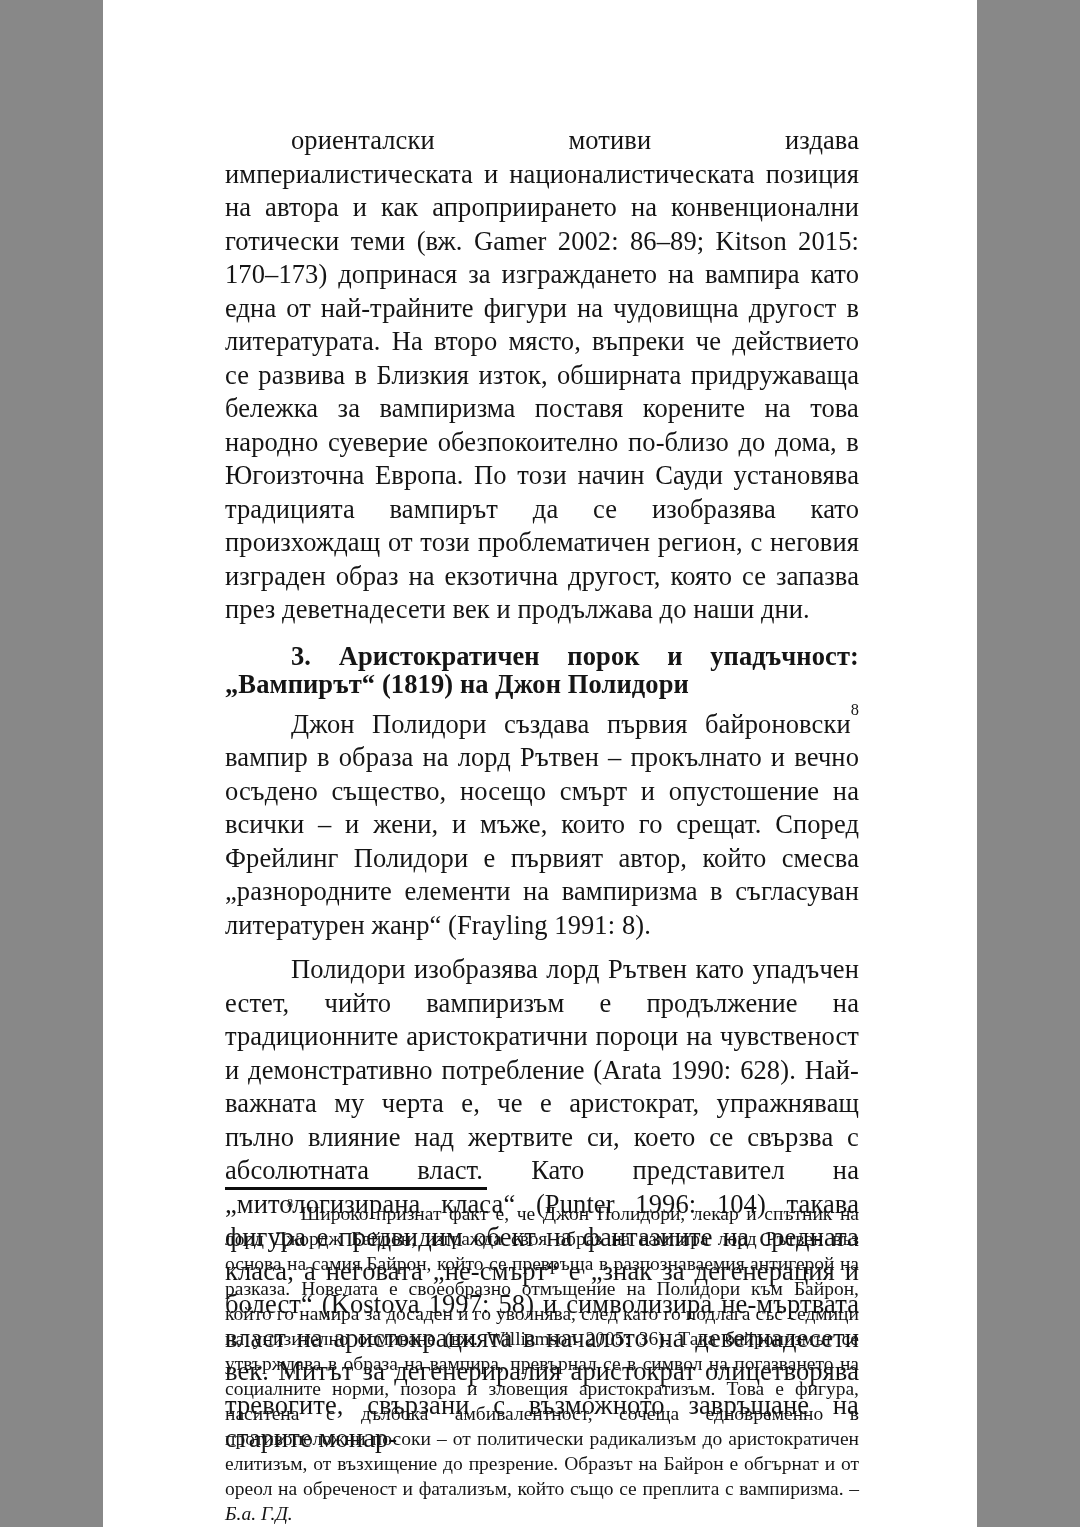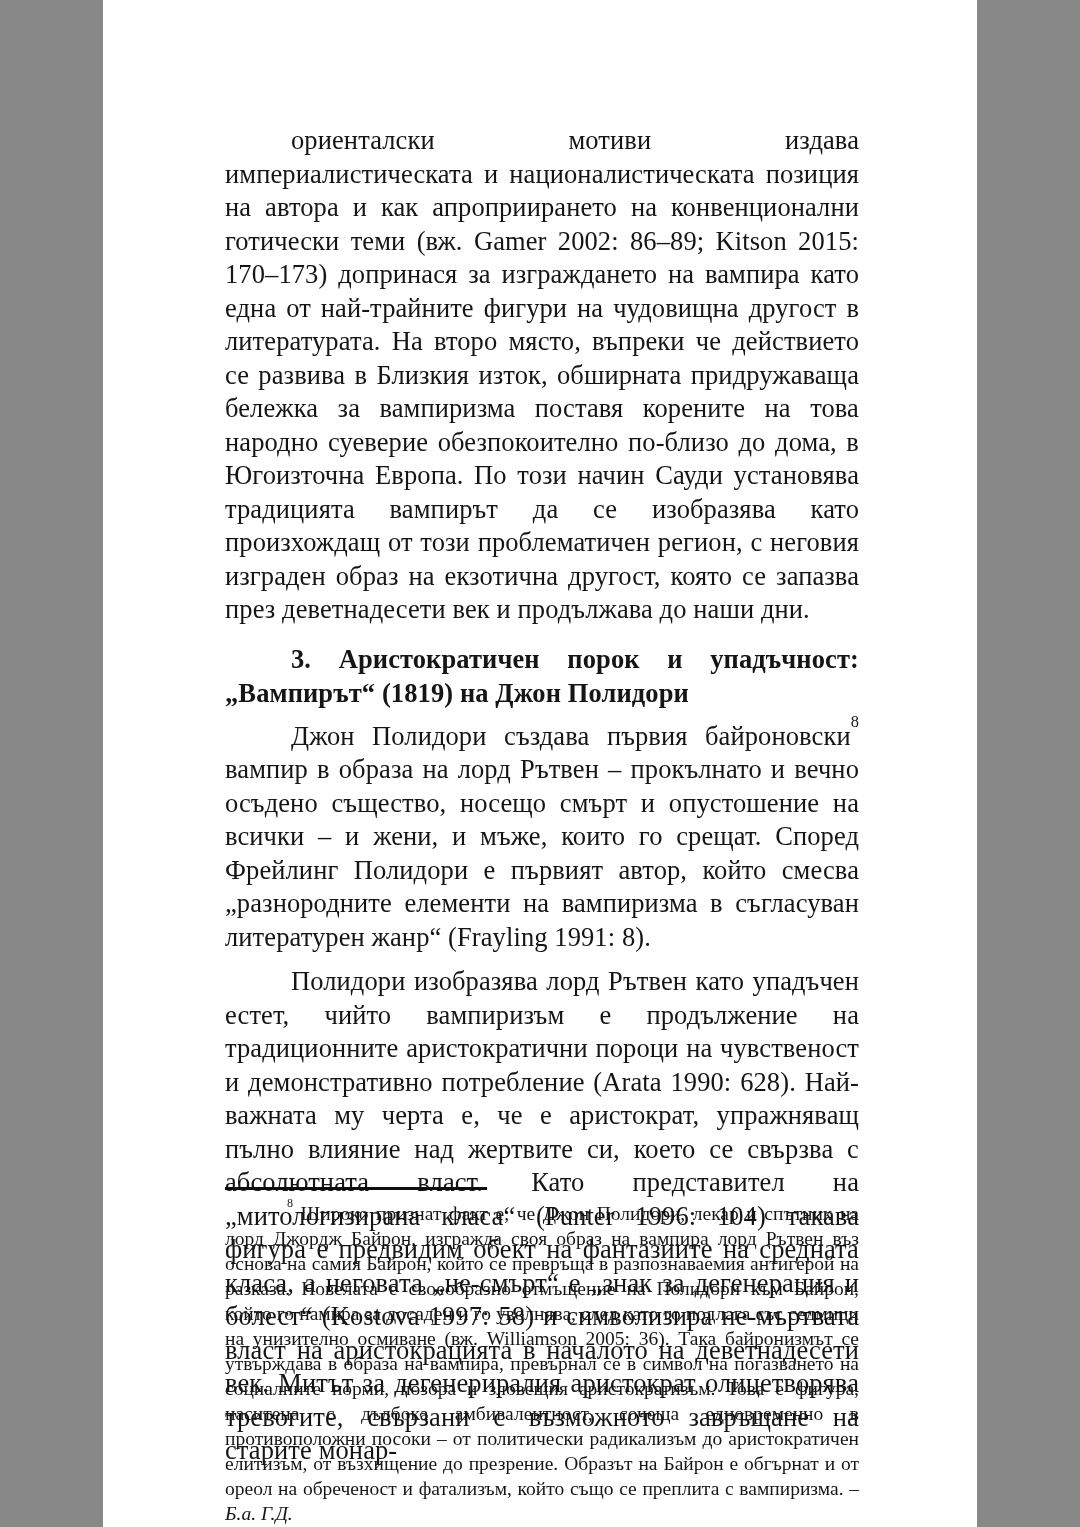--- a/index.html
+++ b/index.html
@@ -33,21 +33,21 @@
     font-size:26.5px;
     line-height:33.5px;
     text-align:justify;
     text-indent:66px;
     letter-spacing:0.1px;
   }
   .body-para + .body-para{margin-top:11px;}
   .section-heading{
     margin:15px 0 10px 0;
     font-size:26.5px;
-    line-height:34px;
+    line-height:28px;
     font-weight:bold;
     text-align:justify;
     text-indent:66px;
     letter-spacing:0.1px;
   }
   sup.ref{
     font-size:0.62em;
     line-height:0;
     position:relative;
     top:-0.45em;

